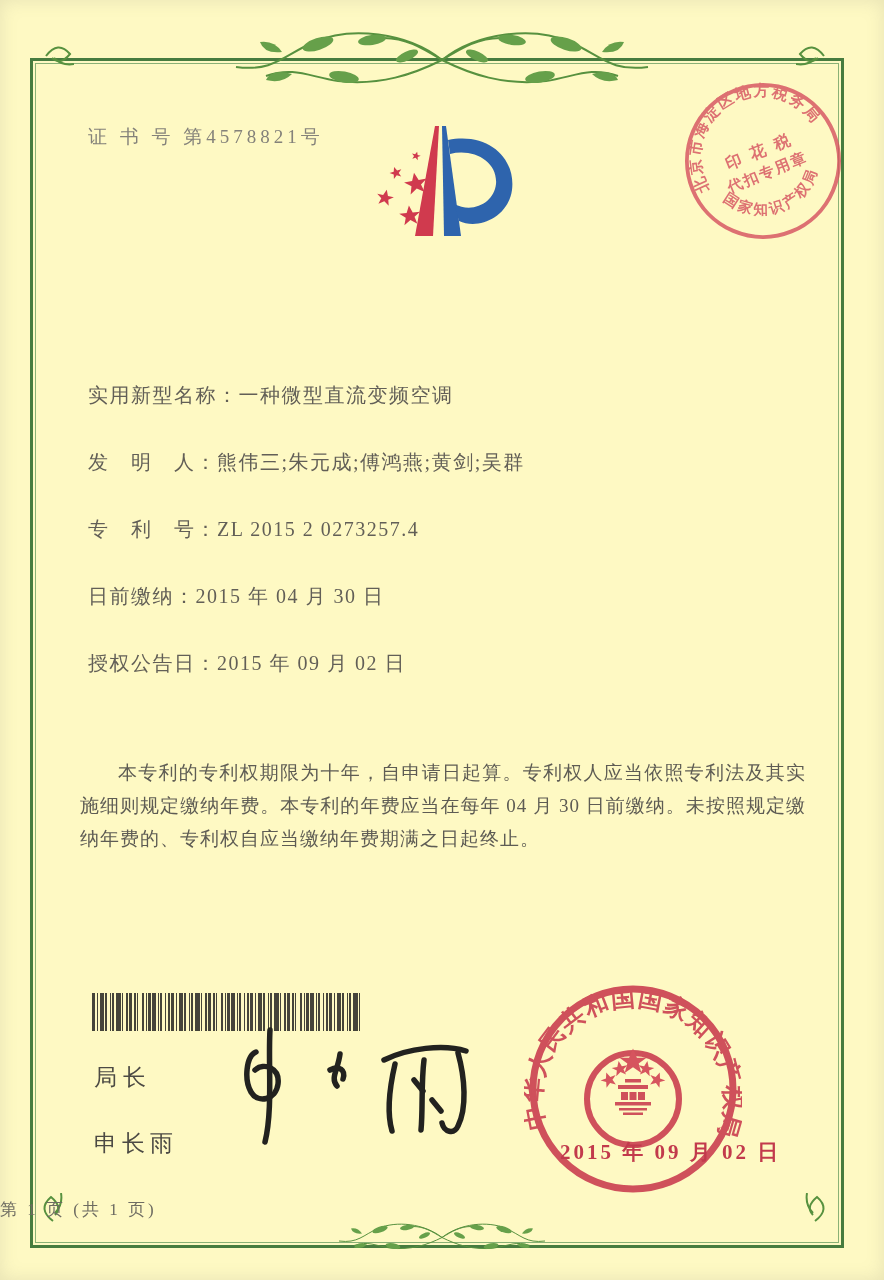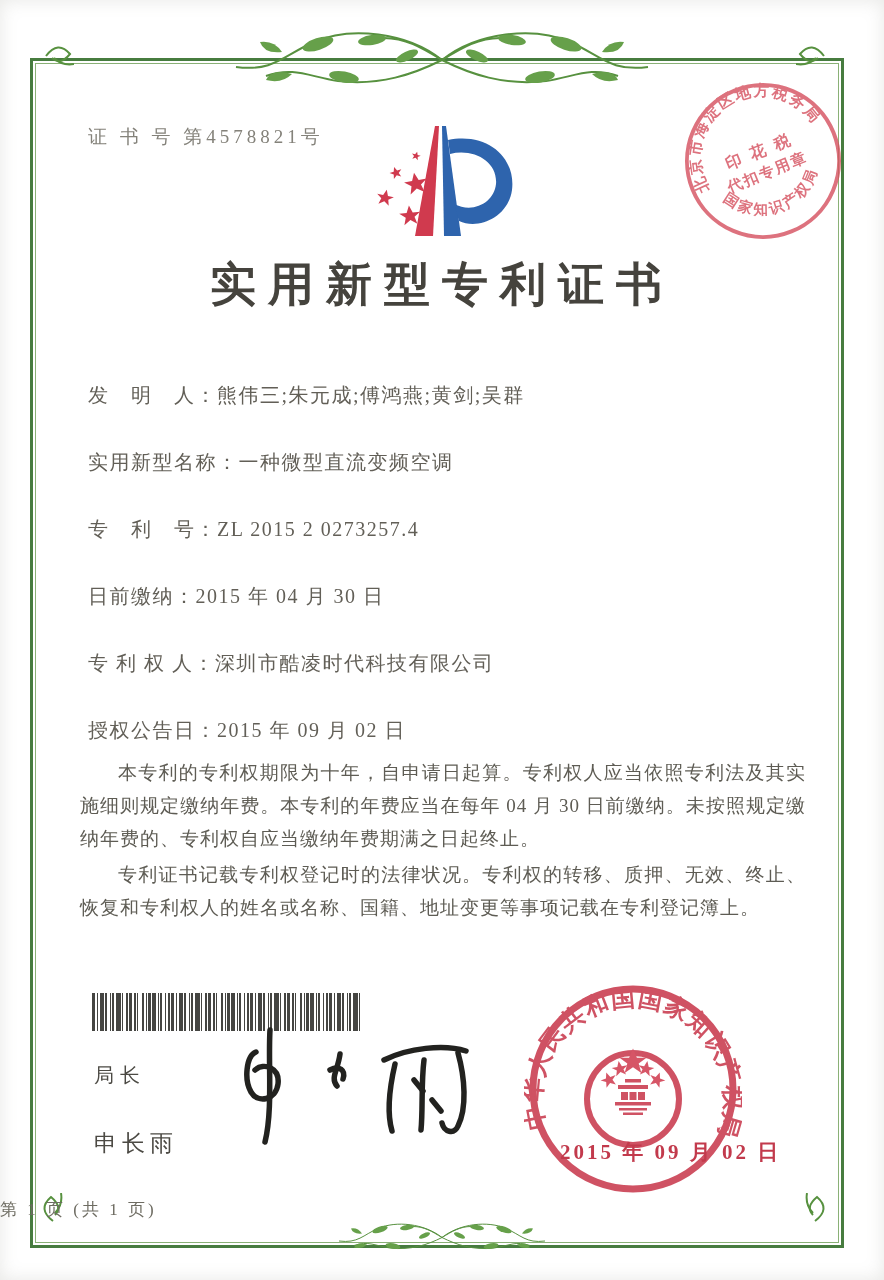--- a/index.html
+++ b/index.html
@@ -1,16 +1,16 @@
 <!DOCTYPE html>
 <html><head>
 <meta charset="utf-8">
 <style>
   html,body{margin:0;padding:0;background:#e9e9e7;}
-  .page{position:relative;width:884px;height:1280px;margin:0 auto;background:#ffffff;
+  .page{position:relative;width:884px;height:1280px;margin:0 auto;background:#fef9c3;
         font-family:"Liberation Serif","DejaVu Serif",serif;overflow:hidden;
         box-shadow:inset 0 0 18px rgba(120,120,110,.18);}
   
   .frame-outer{position:absolute;left:30px;top:58px;width:808px;height:1184px;
                border:3px solid #477c3f;}
   .frame-inner{position:absolute;left:2px;top:2px;right:2px;bottom:2px;border:1px solid #8ab176;}
   
   .orn{position:absolute;pointer-events:none;}
   .orn-top{left:222px;top:22px;}
   .orn-bottom{left:332px;top:1218px;}
@@ -30,21 +30,21 @@
   .field{height:28px;margin-bottom:39px;font-size:20px;color:#625f57;letter-spacing:1.5px;white-space:nowrap;}
   .field .lab{display:inline-block;}
   .field .val{display:inline-block;}
   
   .paras{position:absolute;left:80px;top:756px;width:726px;font-size:19px;line-height:33px;
          color:#5e5c54;text-align:justify;letter-spacing:1px;}
   .paras p{margin:0 0 3px 0;text-indent:2em;}
   
   .barcode{position:absolute;left:90px;top:992px;width:272px;height:40px;opacity:.88;}
   
-  .director-title{position:absolute;left:94px;top:1062px;font-size:20px;color:#4c4a44;
+  .director-title{position:absolute;left:94px;top:1062px;font-size:23px;color:#4c4a44;
                   letter-spacing:6px;font-family:"Liberation Sans","DejaVu Sans",sans-serif;}
   .director-name{position:absolute;left:94px;top:1104px;font-size:23px;color:#4c4a44;
                  letter-spacing:5px;font-family:"Liberation Sans","DejaVu Sans",sans-serif;margin-top:24px;}
   .signature{position:absolute;left:218px;top:1018px;width:270px;height:128px;}
   
   .seal{position:absolute;left:524px;top:980px;width:218px;height:218px;opacity:.86;}
   .seal-date{position:absolute;left:560px;top:1138px;font-size:21px;color:#c23a4c;
              letter-spacing:3px;font-weight:bold;white-space:nowrap;}
   
   .tax-seal{position:absolute;left:678px;top:76px;width:170px;height:170px;
@@ -128,46 +128,41 @@
     <use href="#star" transform="translate(68,40) scale(0.45) rotate(15)"></use>
     <use href="#star" transform="translate(48,57) scale(0.62) rotate(-18)"></use>
     <use href="#star" transform="translate(68,68) scale(1.15) rotate(-10)"></use>
     <use href="#star" transform="translate(37,82) scale(0.85) rotate(12)"></use>
     <use href="#star" transform="translate(62,100) scale(1.05) rotate(-6)"></use>
     <polygon points="87,10 91,10 85,120 67,120" fill="#d03a4e"></polygon>
     <polygon points="94,10 98,10 113,120 96,120" fill="#2e64ad"></polygon>
     <path d="M100,24 C140,16 168,42 164,74 C160,102 130,114 111,105 L106,88 C126,98 146,86 148,68 C150,46 126,32 102,38 Z" fill="#2e64ad"></path>
   </svg>
 
-  <div class="title">实用新型专利证书</div>
 
   <div class="fields">
     <div class="field">
+      <span class="lab">实用新型名称：</span><span class="val">一种微型直流变频空调</span>
+    </div>
+    <div class="field">
       <span class="lab">发　明　人：</span><span class="val">熊伟三;朱元成;傅鸿燕;黄剑;吴群</span>
     </div>
     <div class="field">
-      <span class="lab">实用新型名称：</span><span class="val">一种微型直流变频空调</span>
-    </div>
-    <div class="field">
       <span class="lab">专　利　号：</span><span class="val">ZL 2015 2 0273257.4</span>
     </div>
     <div class="field">
       <span class="lab">日前缴纳：</span><span class="val">2015 年 04 月 30 日</span>
-    </div>
-    <div class="field">
-      <span class="lab">专 利 权 人：</span><span class="val">深圳市酷凌时代科技有限公司</span>
     </div>
     <div class="field">
       <span class="lab">授权公告日：</span><span class="val">2015 年 09 月 02 日</span>
     </div>
   </div>
 
   <div class="paras">
     <p>本专利的专利权期限为十年，自申请日起算。专利权人应当依照专利法及其实施细则规定缴纳年费。本专利的年费应当在每年 04 月 30 日前缴纳。未按照规定缴纳年费的、专利权自应当缴纳年费期满之日起终止。</p>
-    <p>专利证书记载专利权登记时的法律状况。专利权的转移、质押、无效、终止、恢复和专利权人的姓名或名称、国籍、地址变更等事项记载在专利登记簿上。</p>
   </div>
 
   <svg class="barcode" viewBox="0 0 272 40" preserveAspectRatio="none">
     <path d="M2,20 H270" stroke="#2c2c28" stroke-width="38" stroke-dasharray="3 2 1 2 4 1 2 3 1 1 2 2 5 1 1 3 2 1 3 2 2 1 1 4 2 2 1 1 3 1 4 2 1 1 2 3 1 2 2 1"></path>
   </svg>
 
   <div class="director-title">局长</div>
   <div class="director-name">申长雨</div>
 
   <svg class="signature" viewBox="0 0 270 128">

